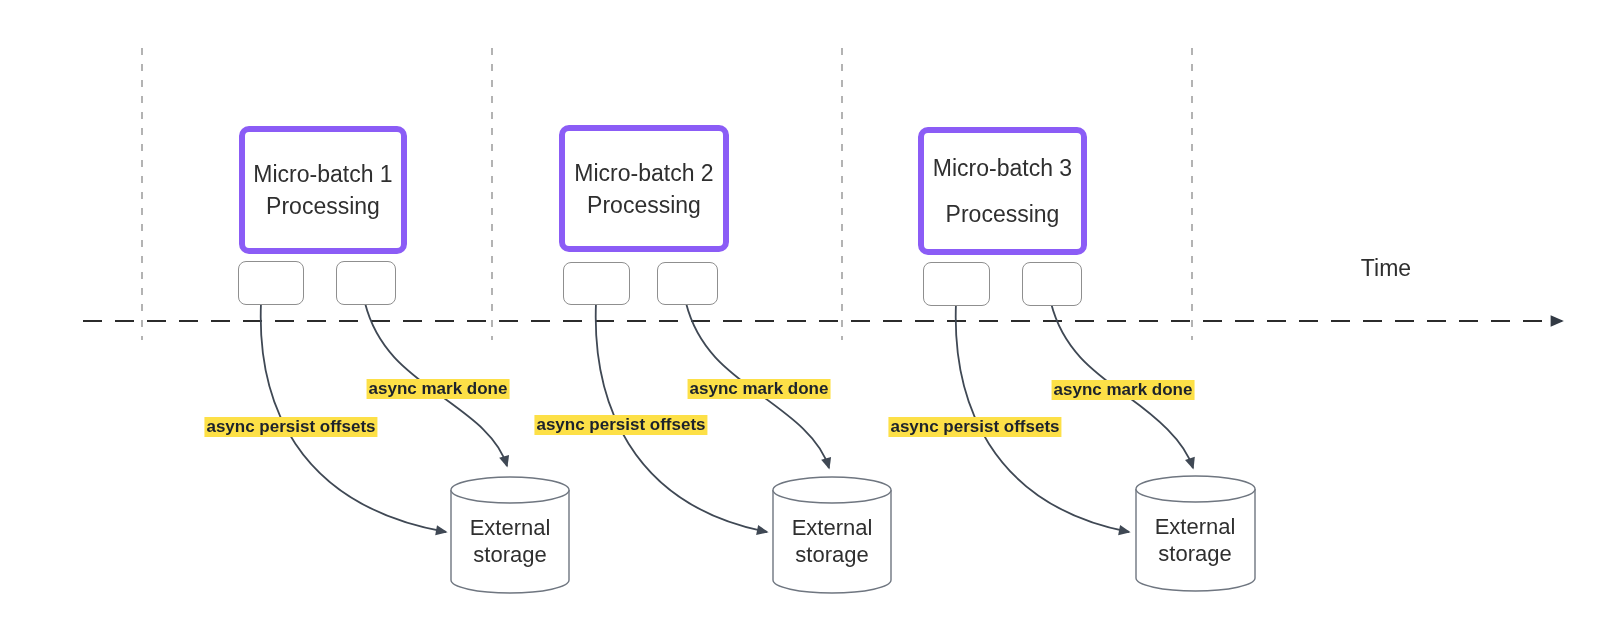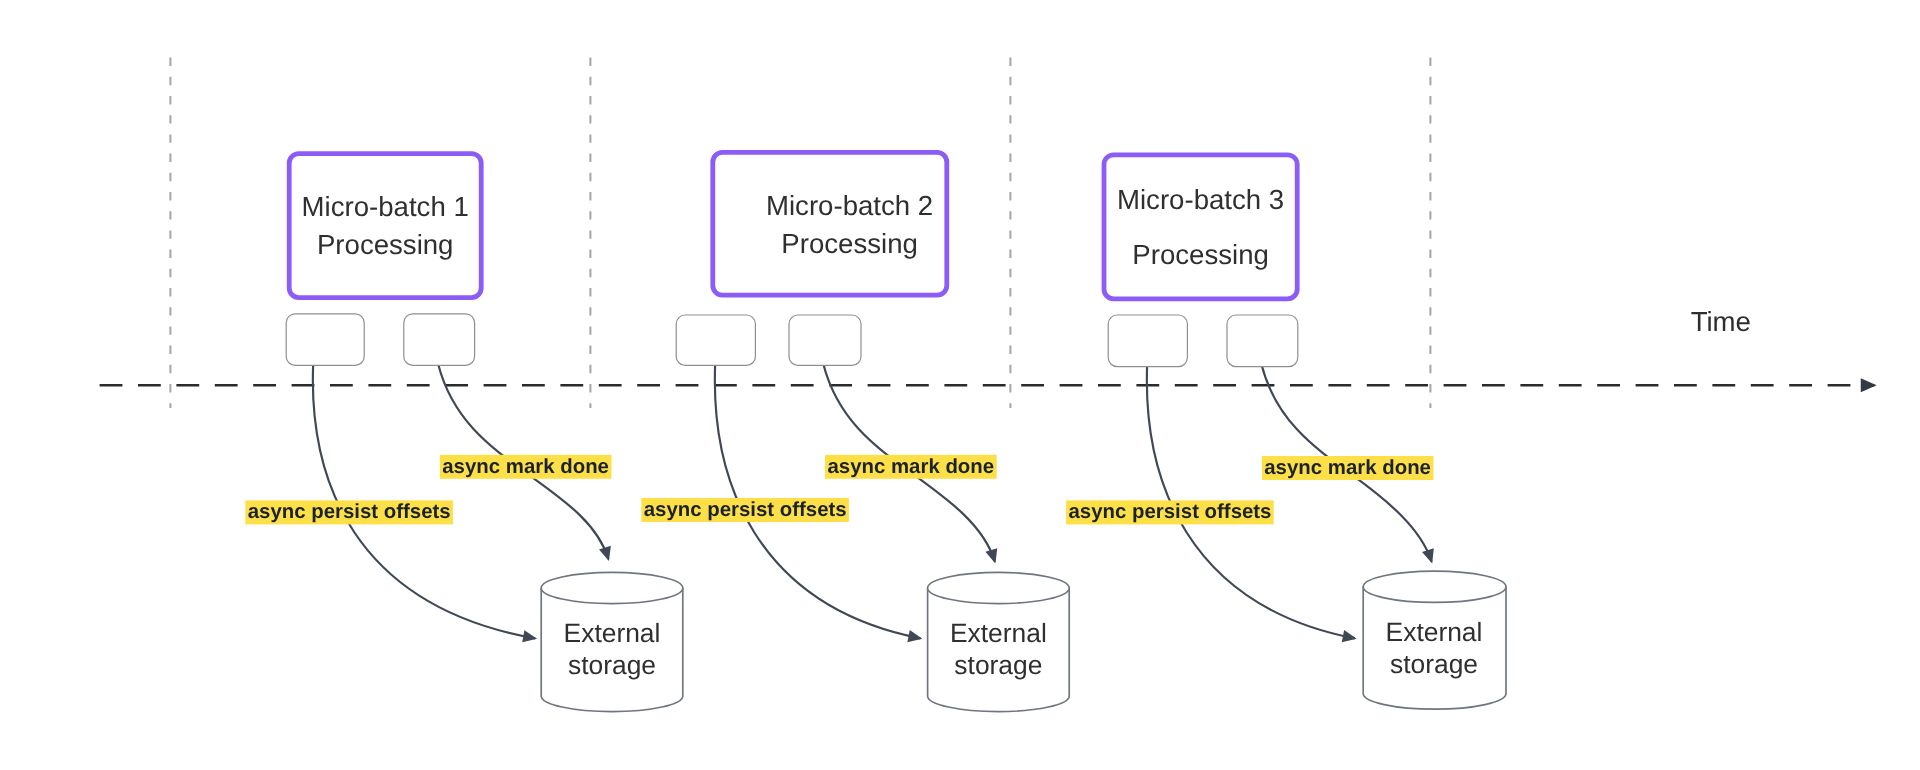--- a/index.html
+++ b/index.html
@@ -6,21 +6,21 @@
   .canvas{
     position:relative;
     width:1600px;height:642px;
     background:#ffffff;
     font-family:"Liberation Sans", sans-serif;
     overflow:hidden;
   }
   .overlay{position:absolute;left:0;top:0;width:1600px;height:642px;}
   .batch-box{
     position:absolute;
-    border:4px solid #8b5cf6;
+    border:6px solid #8b5cf6;
     border-radius:10px;
     background:#ffffff;
     display:flex;flex-direction:column;
     align-items:center;justify-content:center;
     font-size:23px;line-height:32px;
     color:#2f2f2f;text-align:center;
   }
   .mini-box{
     position:absolute;
     border:1px solid #8f8f8f;
@@ -36,21 +36,21 @@
   }
   .storage-label{
     position:absolute;
     transform:translate(-50%,-50%);
     font-size:22px;line-height:27px;
     color:#2f2f2f;text-align:center;white-space:nowrap;
   }
   .time-label{
     position:absolute;
     transform:translate(-50%,-50%);
-    font-size:23px;color:#2e2e2e;white-space:nowrap;margin-left:48px;
+    font-size:23px;color:#2e2e2e;white-space:nowrap;
   }
 </style>
 </head>
 <body>
 
 <div class="canvas">
 
   <svg class="overlay" viewBox="0 0 1600 642">
     <defs>
       <marker id="axisArrow" viewBox="0 0 10 10" refX="8.6" refY="5" markerWidth="8" markerHeight="6" orient="auto">
@@ -91,21 +91,21 @@
     </g>
   </svg>
 
   <div class="batch-box" style="left:239px;top:126px;width:156px;height:116px;">
     <span>Micro-batch 1</span>
     <span>Processing</span>
   </div>
   <div class="mini-box" style="left:238px;top:261px;width:64px;height:42px;"></div>
   <div class="mini-box" style="left:336px;top:261px;width:58px;height:42px;"></div>
 
-  <div class="batch-box" style="left:592px;top:125px;width:158px;height:115px;padding-left:33px;">
+  <div class="batch-box" style="left:559px;top:125px;width:158px;height:115px;">
     <span>Micro-batch 2</span>
     <span>Processing</span>
   </div>
   <div class="mini-box" style="left:563px;top:262px;width:65px;height:41px;"></div>
   <div class="mini-box" style="left:657px;top:262px;width:59px;height:41px;"></div>
 
   <div class="batch-box" style="left:918px;top:127px;width:157px;height:116px;gap:14px;">
     <span>Micro-batch 3</span>
     <span>Processing</span>
   </div>

